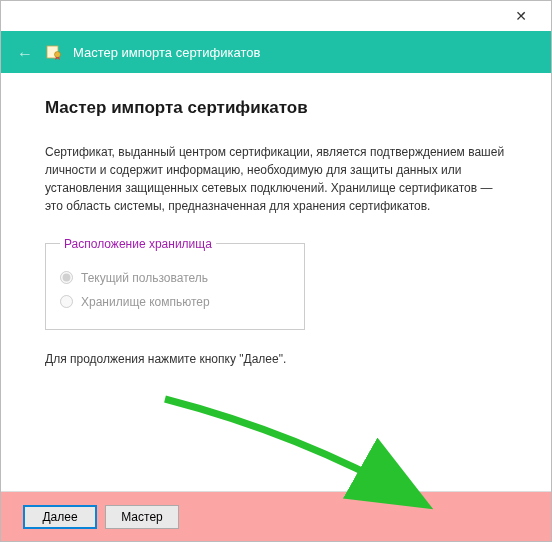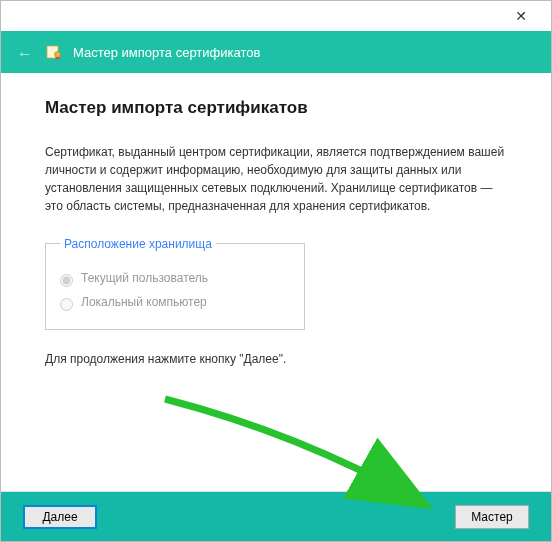--- a/index.html
+++ b/index.html
@@ -76,44 +76,44 @@
   }
   fieldset.storage {
     border: 1px solid #ccc;
     padding: 10px 14px 12px 14px;
     margin: 6px 0 20px 0;
     width: 260px;
   }
   fieldset.storage legend {
     font-size: 12px;
     padding: 0 4px;
-    color: #3b82f6;
+    color: #a21caf;
   }
   .radio-row {
     display: flex;
-    align-items: flex-end;
+    align-items: center;
     gap: 8px;
     margin: 6px 0;
     color: #999;
     font-size: 12px;
   }
   .radio-row input[type=radio] {
     accent-color: #888;
   }
   .continue {
     font-size: 12px;
     color: #333;
     margin-top: 8px;
   }
   .footer {
     border-top: 1px solid #ddd;
-    background: #14b8a6;
+    background: #fca5a5;
     height: 50px;
     display: flex;
-    justify-content: space-between;
+    justify-content: flex-start;
     align-items: center;
     padding: 0 22px;
     gap: 8px;
   }
   .btn {
     min-width: 74px;
     height: 24px;
     font-size: 12px;
     font-family: inherit;
     background: #e9e9e9;
@@ -163,21 +163,21 @@
     <p class="para">Сертификат, выданный центром сертификации, является подтверждением вашей личности и содержит информацию, необходимую для защиты данных или установления защищенных сетевых подключений. Хранилище сертификатов — это область системы, предназначенная для хранения сертификатов.</p>
 
     <fieldset class="storage">
       <legend>Расположение хранилища</legend>
       <label class="radio-row">
         <input type="radio" name="storage" checked="" disabled="" style="">
         <span>Текущий пользователь</span>
       </label>
       <label class="radio-row">
         <input type="radio" name="storage" disabled="" style="">
-        <span>Локальный компьютер</span>
+        <span>Хранилище компьютер</span>
       </label>
     </fieldset>
 
     <p class="continue">Для продолжения нажмите кнопку "Далее".</p>
   </div>
 
   <div class="footer">
     <button class="btn primary">Далее</button>
     <button class="btn">Мастер</button>
   </div>

